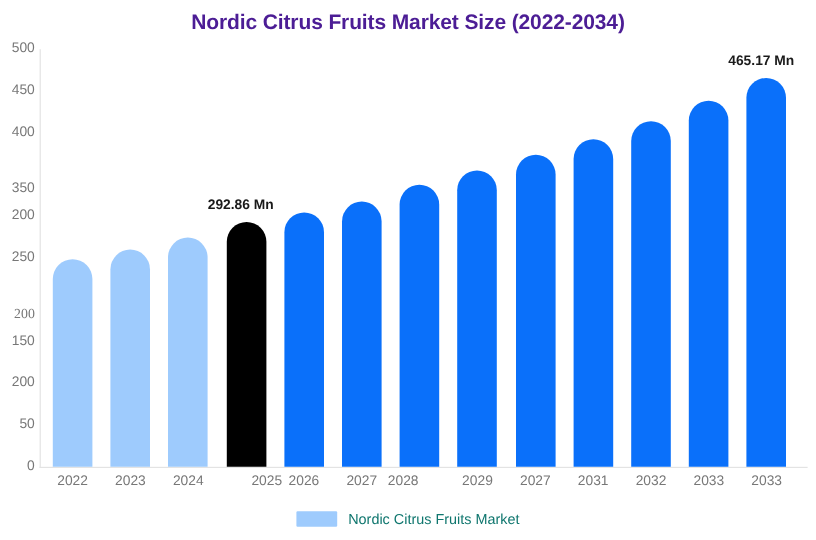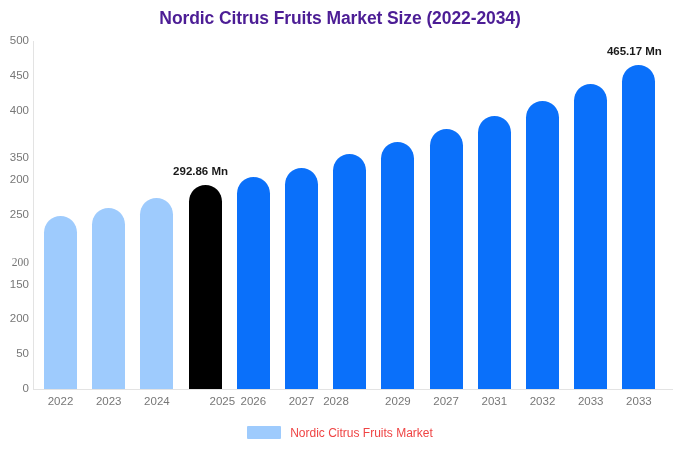--- a/index.html
+++ b/index.html
@@ -123,21 +123,21 @@
   }
   #legend-swatch {
     width: 34px;
     height: 13px;
     background: #9ecbfd;
     border-radius: 1px;
     flex: 0 0 auto;
   }
   #legend-label {
     font-size: 12px;
-    color: #ef4444;
+    color: #0f766e;
     line-height: 1;
   }
 </style>
 </head>
 <body>
 
 <div id="chart-root">
 
   <div id="chart-title">Nordic Citrus Fruits Market Size (2022-2034)</div>
 

